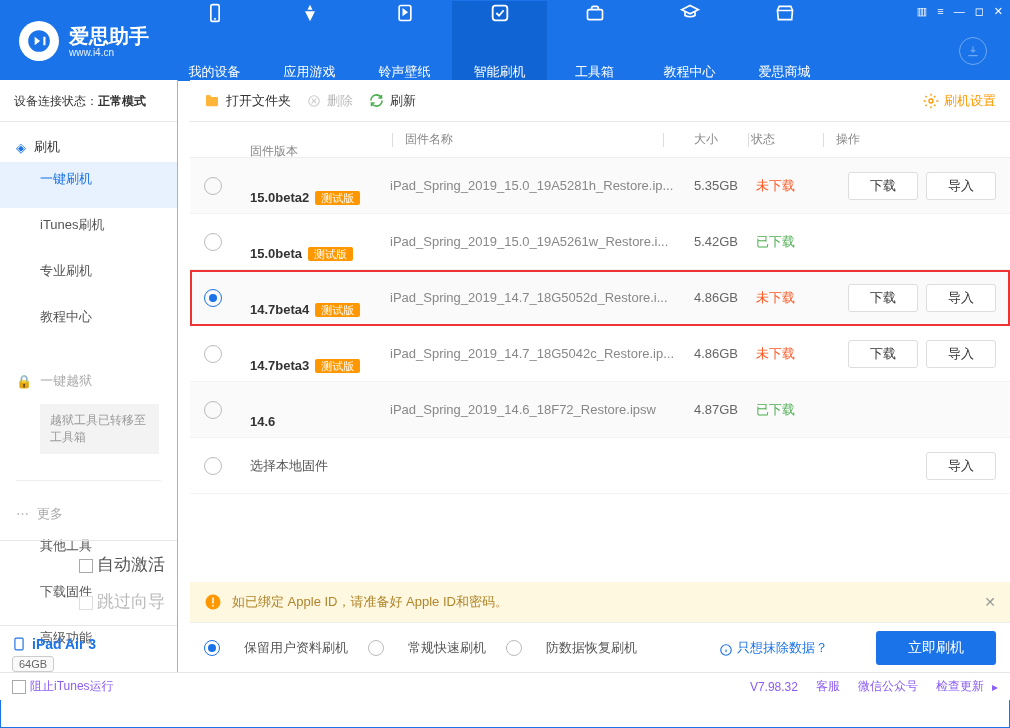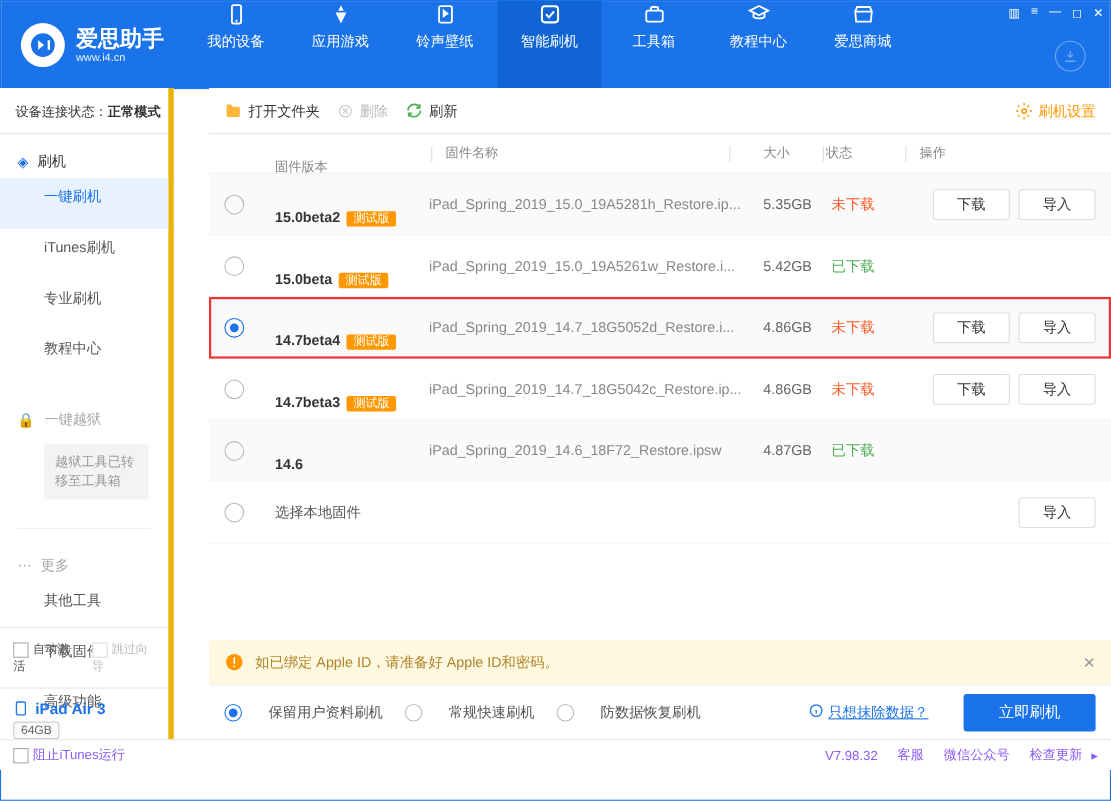--- a/index.html
+++ b/index.html
@@ -7,43 +7,43 @@
 
 
 .header { height: 80px; background: #1a73e8; display: flex; align-items: center; position: relative; }
 .logo { display: flex; align-items: center; padding: 0 18px; color: #fff; }
 .logo-badge { width: 40px; height: 40px; border-radius: 50%; background: #fff; display: flex; align-items: center; justify-content: center; margin-right: 10px; }
 .logo-badge svg { width: 26px; height: 26px; }
 .logo-text { font-size: 20px; font-weight: bold; line-height: 1.1; }
 .logo-sub { font-size: 10px; opacity: .9; }
 
 .nav { display: flex; height: 100%; }
-.nav-item { width: 95px; display: flex; flex-direction: column; align-items: center; justify-content: flex-start; color: #fff; font-size: 13px; cursor: pointer; gap: 4px; }
+.nav-item { width: 95px; display: flex; flex-direction: column; align-items: center; justify-content: space-between; color: #fff; font-size: 13px; cursor: pointer; gap: 4px; }
 .nav-item.active { background: #1164d4; }
 .nav-item .nav-icon { width: 24px; height: 24px; display: flex; align-items: center; justify-content: center; }
 
 .winbtns { position: absolute; right: 6px; top: 4px; color: #fff; display: flex; gap: 10px; font-size: 11px; }
 .winbtns span { cursor: pointer; }
 .header-circle { position: absolute; right: 22px; top: 36px; width: 28px; height: 28px; border: 1.5px solid #6fa8f2; border-radius: 50%; display:flex;align-items:center;justify-content:center; }
 
 
-.side { position: absolute; top: 80px; left: 0; width: 158px; bottom: 28px; background: #fff; border-right: 5px solid #eab308; }
+.side { position: absolute; top: 80px; left: 0; width: 178px; bottom: 28px; background: #fff; border-right: 1px solid #eab308; }
 .side-status { height: 42px; line-height: 42px; padding-left: 14px; font-size: 12px; color: #333; border-bottom: 1px solid #e6e6e6; }
 .side-status b { font-weight: bold; }
 .side-section { padding: 10px 0; }
 .side-head { padding: 6px 16px; font-size: 13px; color: #333; display: flex; align-items: center; gap: 8px; }
 .side-head .icon { color: #1a73e8; }
 .side-head.gray .icon, .side-head.gray { color: #aaa; }
 .side-item { padding: 8px 16px 20px 40px; font-size: 13px; color: #555; cursor: pointer; }
 .side-item.active { background: #e8f1fe; color: #1a73e8; }
 .side-note { margin: 8px 18px 8px 40px; padding: 8px 10px; background: #f3f3f3; color: #999; font-size: 12px; line-height: 1.4; }
 .side-hr { height: 1px; background: #eee; margin: 8px 16px; }
 
 .side-bottom { position: absolute; bottom: 0; left: 0; right: 0; border-top: 1px solid #e6e6e6; }
-.side-checks { padding: 12px 12px; font-size: 11px; color: #555; display:flex; gap:14px; align-items:flex-end; border-bottom:1px solid #e6e6e6;}
+.side-checks { padding: 12px 12px; font-size: 17px; color: #555; display:flex; gap:14px; align-items:flex-end; border-bottom:1px solid #e6e6e6;flex-direction:column;}
 .device-box { padding: 10px 12px; }
 .device-name { color: #1a73e8; font-weight: bold; font-size: 14px; display:flex;align-items:center;gap:6px;}
 .device-badge { display:inline-block; border:1px solid #ccc; border-radius:3px; padding:1px 6px; font-size:11px; color:#666; margin-top:4px; background:#fafafa;}
 .device-type { color:#999; font-size:12px; margin-top:4px;}
 
 
 .main { position: absolute; top: 80px; left: 190px; right: 0; bottom: 28px; background: #fff; }
 .toolbar { height: 42px; border-bottom: 1px solid #e6e6e6; display: flex; align-items: center; padding: 0 14px; gap: 16px; }
 .tool-item { display: flex; align-items: center; gap: 6px; font-size: 13px; cursor: pointer; }
 .tool-item.disabled { color: #bbb; }
@@ -71,21 +71,21 @@
 .status-red { color:#ff5722; width:70px; font-size:13px;}
 .status-green { color:#4caf50; width:70px; font-size:13px;}
 .op-btn { width:70px; height:28px; line-height:26px; text-align:center; background:#fff; border:1px solid #ddd; border-radius:3px; font-size:13px; cursor:pointer; margin-left:8px;}
 
 .warn-bar { position:absolute; left:0; right:0; bottom:78px; height:40px; background:#fff8e1; display:flex; align-items:center; padding:0 14px; color:#b0852a; font-size:13px; gap:10px;}
 .warn-close { margin-left:auto; color:#999; cursor:pointer; font-size:14px;}
 
 .opt-bar { position:absolute; left:0; right:0; bottom:28px; height:50px; display:flex; align-items:center; padding:0 14px; gap:20px; border-top:1px solid #eee;}
 .opt { display:flex; align-items:center; gap:24px; font-size:13px; color:#555; cursor:pointer;}
 .opt .radio { width:16px; height:16px; }
-.erase-link { color:#1a73e8; text-decoration:underline; margin-left:auto; margin-right:12px; display:flex;align-items:flex-start;gap:4px; cursor:pointer;}
+.erase-link { color:#1a73e8; margin-left:auto; margin-right:28px; display:flex;align-items:flex-end;gap:4px; cursor:pointer;}
 .flash-btn { width:120px; height:34px; background:#1a73e8; color:#fff; border:none; border-radius:3px; font-size:14px; cursor:pointer;}
 
 .status-bar { position:absolute; left:0; right:0; bottom:0; height:28px; border-top:1px solid #e6e6e6; display:flex; align-items:center; padding:0 12px; font-size:12px; color:#8b5cf6; background:#fff;}
 .status-bar .sp { flex:1; }
 .status-bar .slink { margin-left:18px; cursor:pointer; }
 .status-bar .sslink { margin-left:8px; cursor:pointer; }
 
 .checkbox { width:14px; height:14px; border:1px solid #aaa; display:inline-block; vertical-align:middle; margin-right:4px; background:#fff;}
 </style>
 </head>

